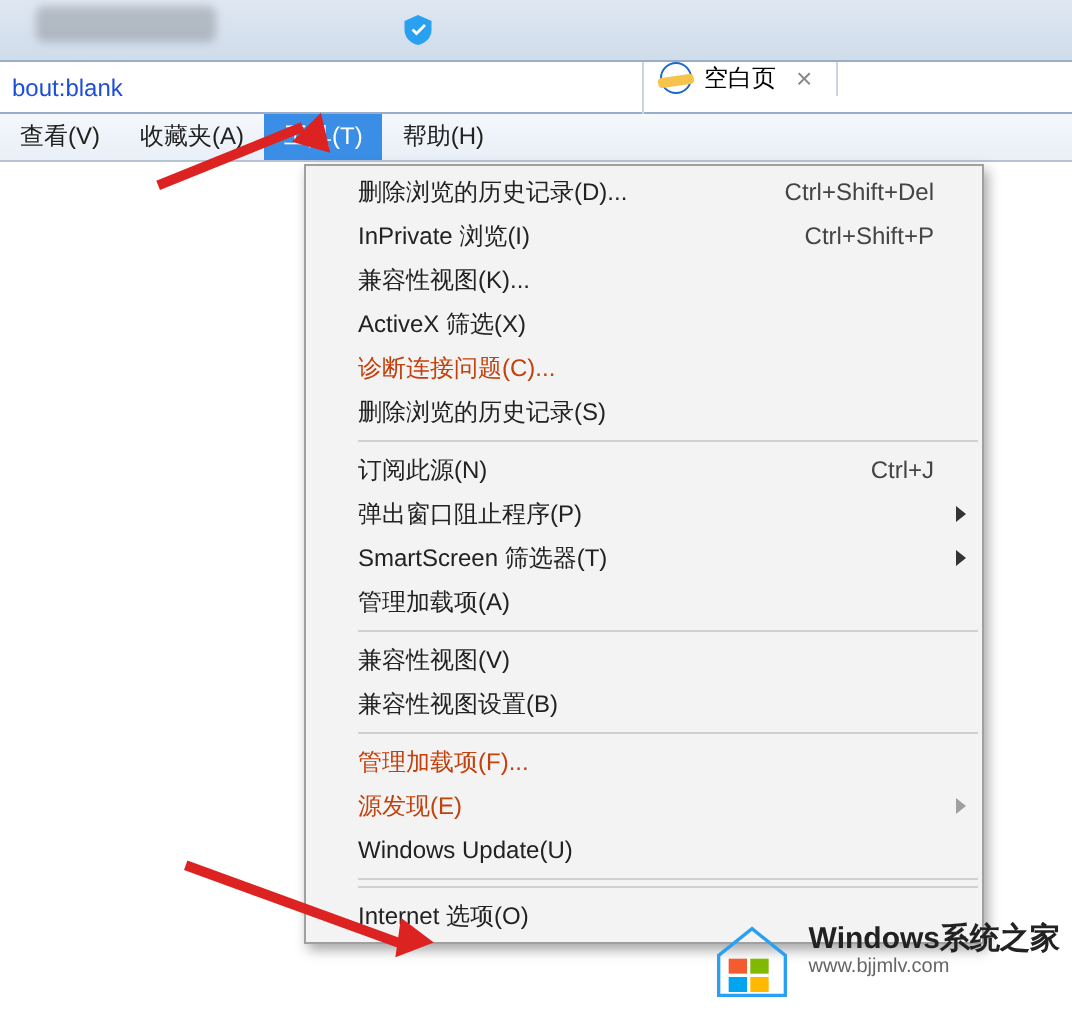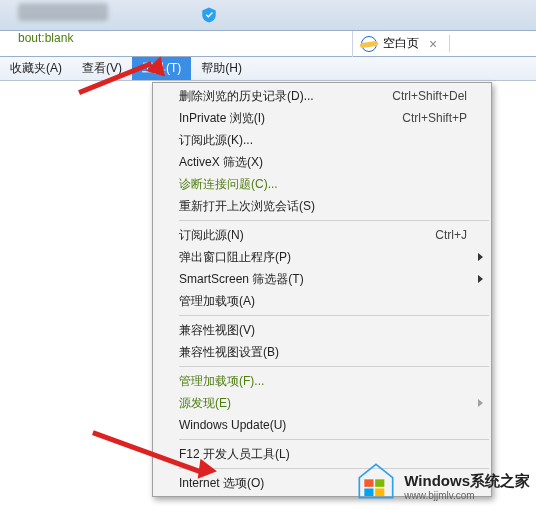--- a/index.html
+++ b/index.html
@@ -3,42 +3,42 @@
 <meta charset="utf-8">
 <style>
   * { box-sizing: border-box; font-family: "Microsoft YaHei", "Segoe UI", Tahoma, sans-serif; }
   body { margin: 0; width: 536px; height: 511px; background: #fff; position: relative; overflow: hidden; font-size: 12px; }
   .titlebar { height: 30px; background: linear-gradient(#dfe7f2,#cfdcea); display:flex; align-items:center; position:relative; }
   .blur-blob { position:absolute; top:3px; height:18px; background:rgba(0,0,0,0.18); border-radius:4px; filter:blur(2px); }
   .blob1 { left:18px; width:90px; }
   .q-icon { width:18px; height:18px; margin-left:200px; }
   .q-icon svg { width:100%; height:100%; }
   .addr-row { height:27px; display:flex; align-items:center; border-top:1px solid #9aaecb; border-bottom:1px solid #9aaecb; background:#fff; }
-  .addr-box { flex:1; height:100%; display:flex; padding:0 18px; color:#4d7c0f; }
-  .tab-area { height:26px; border-left:1px solid #c9d5e3; display:flex; align-items:center; width:184px; }
+  .addr-box { flex:1; height:100%; display:flex; align-items:center; padding:0 6px; color:#1d4ed8; }
+  .tab-area { height:26px; border-left:1px solid #c9d5e3; display:flex; align-items:flex-start; width:215px; }
   .tab { display:flex; align-items:center; gap:6px; padding:0 8px; background:#fff; border-right:1px solid #c9d5e3; }
   .e-icon { width:16px; height:16px; border:1.5px solid #1b6ac9; border-radius:50%; position:relative; }
   .e-icon::after { content:""; position:absolute; left:-2px; right:-2px; top:40%; height:5px; background:#f6c44a; border-radius:2px; transform:rotate(-8deg); }
   .tab-close { margin-left:auto; color:#888; font-size:14px; line-height:1; padding:0 4px; }
   .menubar { height:24px; background:linear-gradient(#f5f8fc,#e9eff7); display:flex; align-items:stretch; border-bottom:1px solid #b7c3d3; }
   .menu-item { padding:0 10px; display:flex; align-items:center; color:#222; }
   .menu-item.active { background:#3a8ee6; color:#fff; }
   .dropdown { position:absolute; left:152px; top:82px; width:340px; background:#f3f3f3; border:1px solid #a0a0a0; box-shadow:2px 3px 6px rgba(0,0,0,0.35); padding:2px 0; }
   .dd-item { position:relative; height:22px; display:flex; align-items:center; padding:0 24px 0 26px; color:#222; }
-  .dd-item.disabled { color:#4d7c0f; }
+  .dd-item.disabled { color:#c2410c; }
   .dd-text { flex:1; white-space:nowrap; }
   .dd-shortcut { color:#444; }
   .dd-arrow { position:absolute; right:8px; width:0; height:0; border-top:4px solid transparent; border-bottom:4px solid transparent; border-left:5px solid #333; }
   .dd-sep { height:1px; margin:3px 2px 3px 26px; background:#d0d0d0; }
   .arrow-head { position:absolute; width:0; height:0; }
   .arrow1-line { position:absolute; left:80px; top:90px; width:78px; height:10px; border-top:5px solid #d22; transform:rotate(-22deg); transform-origin:left center; }
   .arrow1-head { left:148px; top:56px; border-left:10px solid transparent; border-right:10px solid transparent; border-bottom:18px solid #d22; transform:rotate(16deg); }
   .arrow2-line { position:absolute; left:92px; top:430px; width:120px; height:10px; border-top:5px solid #d22; transform:rotate(20deg); transform-origin:left center; }
   .arrow2-head { left:199px; top:460px; border-top:10px solid transparent; border-bottom:10px solid transparent; border-left:18px solid #d22; transform:rotate(8deg); }
-  .watermark { position:absolute; right:6px; bottom:10px; display:flex; align-items:flex-end; gap:8px;margin-top:28px; }
+  .watermark { position:absolute; right:6px; bottom:10px; display:flex; align-items:flex-start; gap:8px;margin-top:28px; }
   .wm-logo { width:40px; height:40px; }
   .wm-text { display:flex; flex-direction:column; line-height:1.15; }
   .wm-title { font-size:15px; font-weight:600; color:#222; }
   .wm-url { font-size:10px; color:#666; }
 </style>
 </head>
 <body>
 
 <div class="titlebar">
   <div class="blur-blob blob1"></div>
@@ -58,53 +58,53 @@
     <div class="tab">
       <span class="e-icon"></span>
       <span>空白页</span>
       <span class="tab-close">×</span>
     </div>
   </div>
 </div>
 
 <div class="menubar">
   <div class="menu-item">
-      <span>收藏夹(A)</span>
+      <span>查看(V)</span>
     </div>
   <div class="menu-item">
-      <span>查看(V)</span>
+      <span>收藏夹(A)</span>
     </div>
   <div class="menu-item active">
       <span>工具(T)</span>
     </div>
   <div class="menu-item">
       <span>帮助(H)</span>
     </div>
 </div>
 
 <div class="dropdown">
   <div class="dd-item">
       <span class="dd-text">删除浏览的历史记录(D)...</span>
       <span class="dd-shortcut">Ctrl+Shift+Del</span>
     </div>
   <div class="dd-item">
       <span class="dd-text">InPrivate 浏览(I)</span>
       <span class="dd-shortcut">Ctrl+Shift+P</span>
     </div>
   <div class="dd-item">
-      <span class="dd-text">订阅此源(K)...</span>
+      <span class="dd-text">兼容性视图(K)...</span>
     </div>
   <div class="dd-item">
       <span class="dd-text">ActiveX 筛选(X)</span>
     </div>
   <div class="dd-item disabled">
       <span class="dd-text">诊断连接问题(C)...</span>
     </div>
   <div class="dd-item">
-      <span class="dd-text">重新打开上次浏览会话(S)</span>
+      <span class="dd-text">删除浏览的历史记录(S)</span>
     </div>
   <div class="dd-sep"></div>
   <div class="dd-item">
       <span class="dd-text">订阅此源(N)</span>
       <span class="dd-shortcut">Ctrl+J</span>
     </div>
   <div class="dd-item">
       <span class="dd-text">弹出窗口阻止程序(P)</span>
       <span class="dd-arrow"></span>
     </div>
@@ -127,23 +127,20 @@
       <span class="dd-text">管理加载项(F)...</span>
     </div>
   <div class="dd-item disabled">
       <span class="dd-text">源发现(E)</span>
       <span class="dd-arrow" style="border-left-color:#a0a0a0"></span>
     </div>
   <div class="dd-item">
       <span class="dd-text">Windows Update(U)</span>
     </div>
   <div class="dd-sep"></div>
-  <div class="dd-item">
-      <span class="dd-text">F12 开发人员工具(L)</span>
-    </div>
   <div class="dd-sep"></div>
   <div class="dd-item">
       <span class="dd-text">Internet 选项(O)</span>
     </div>
 </div>
 
 <div class="arrow1-line"></div>
 <div class="arrow-head arrow1-head"></div>
 <div class="arrow2-line"></div>
 <div class="arrow-head arrow2-head"></div>

